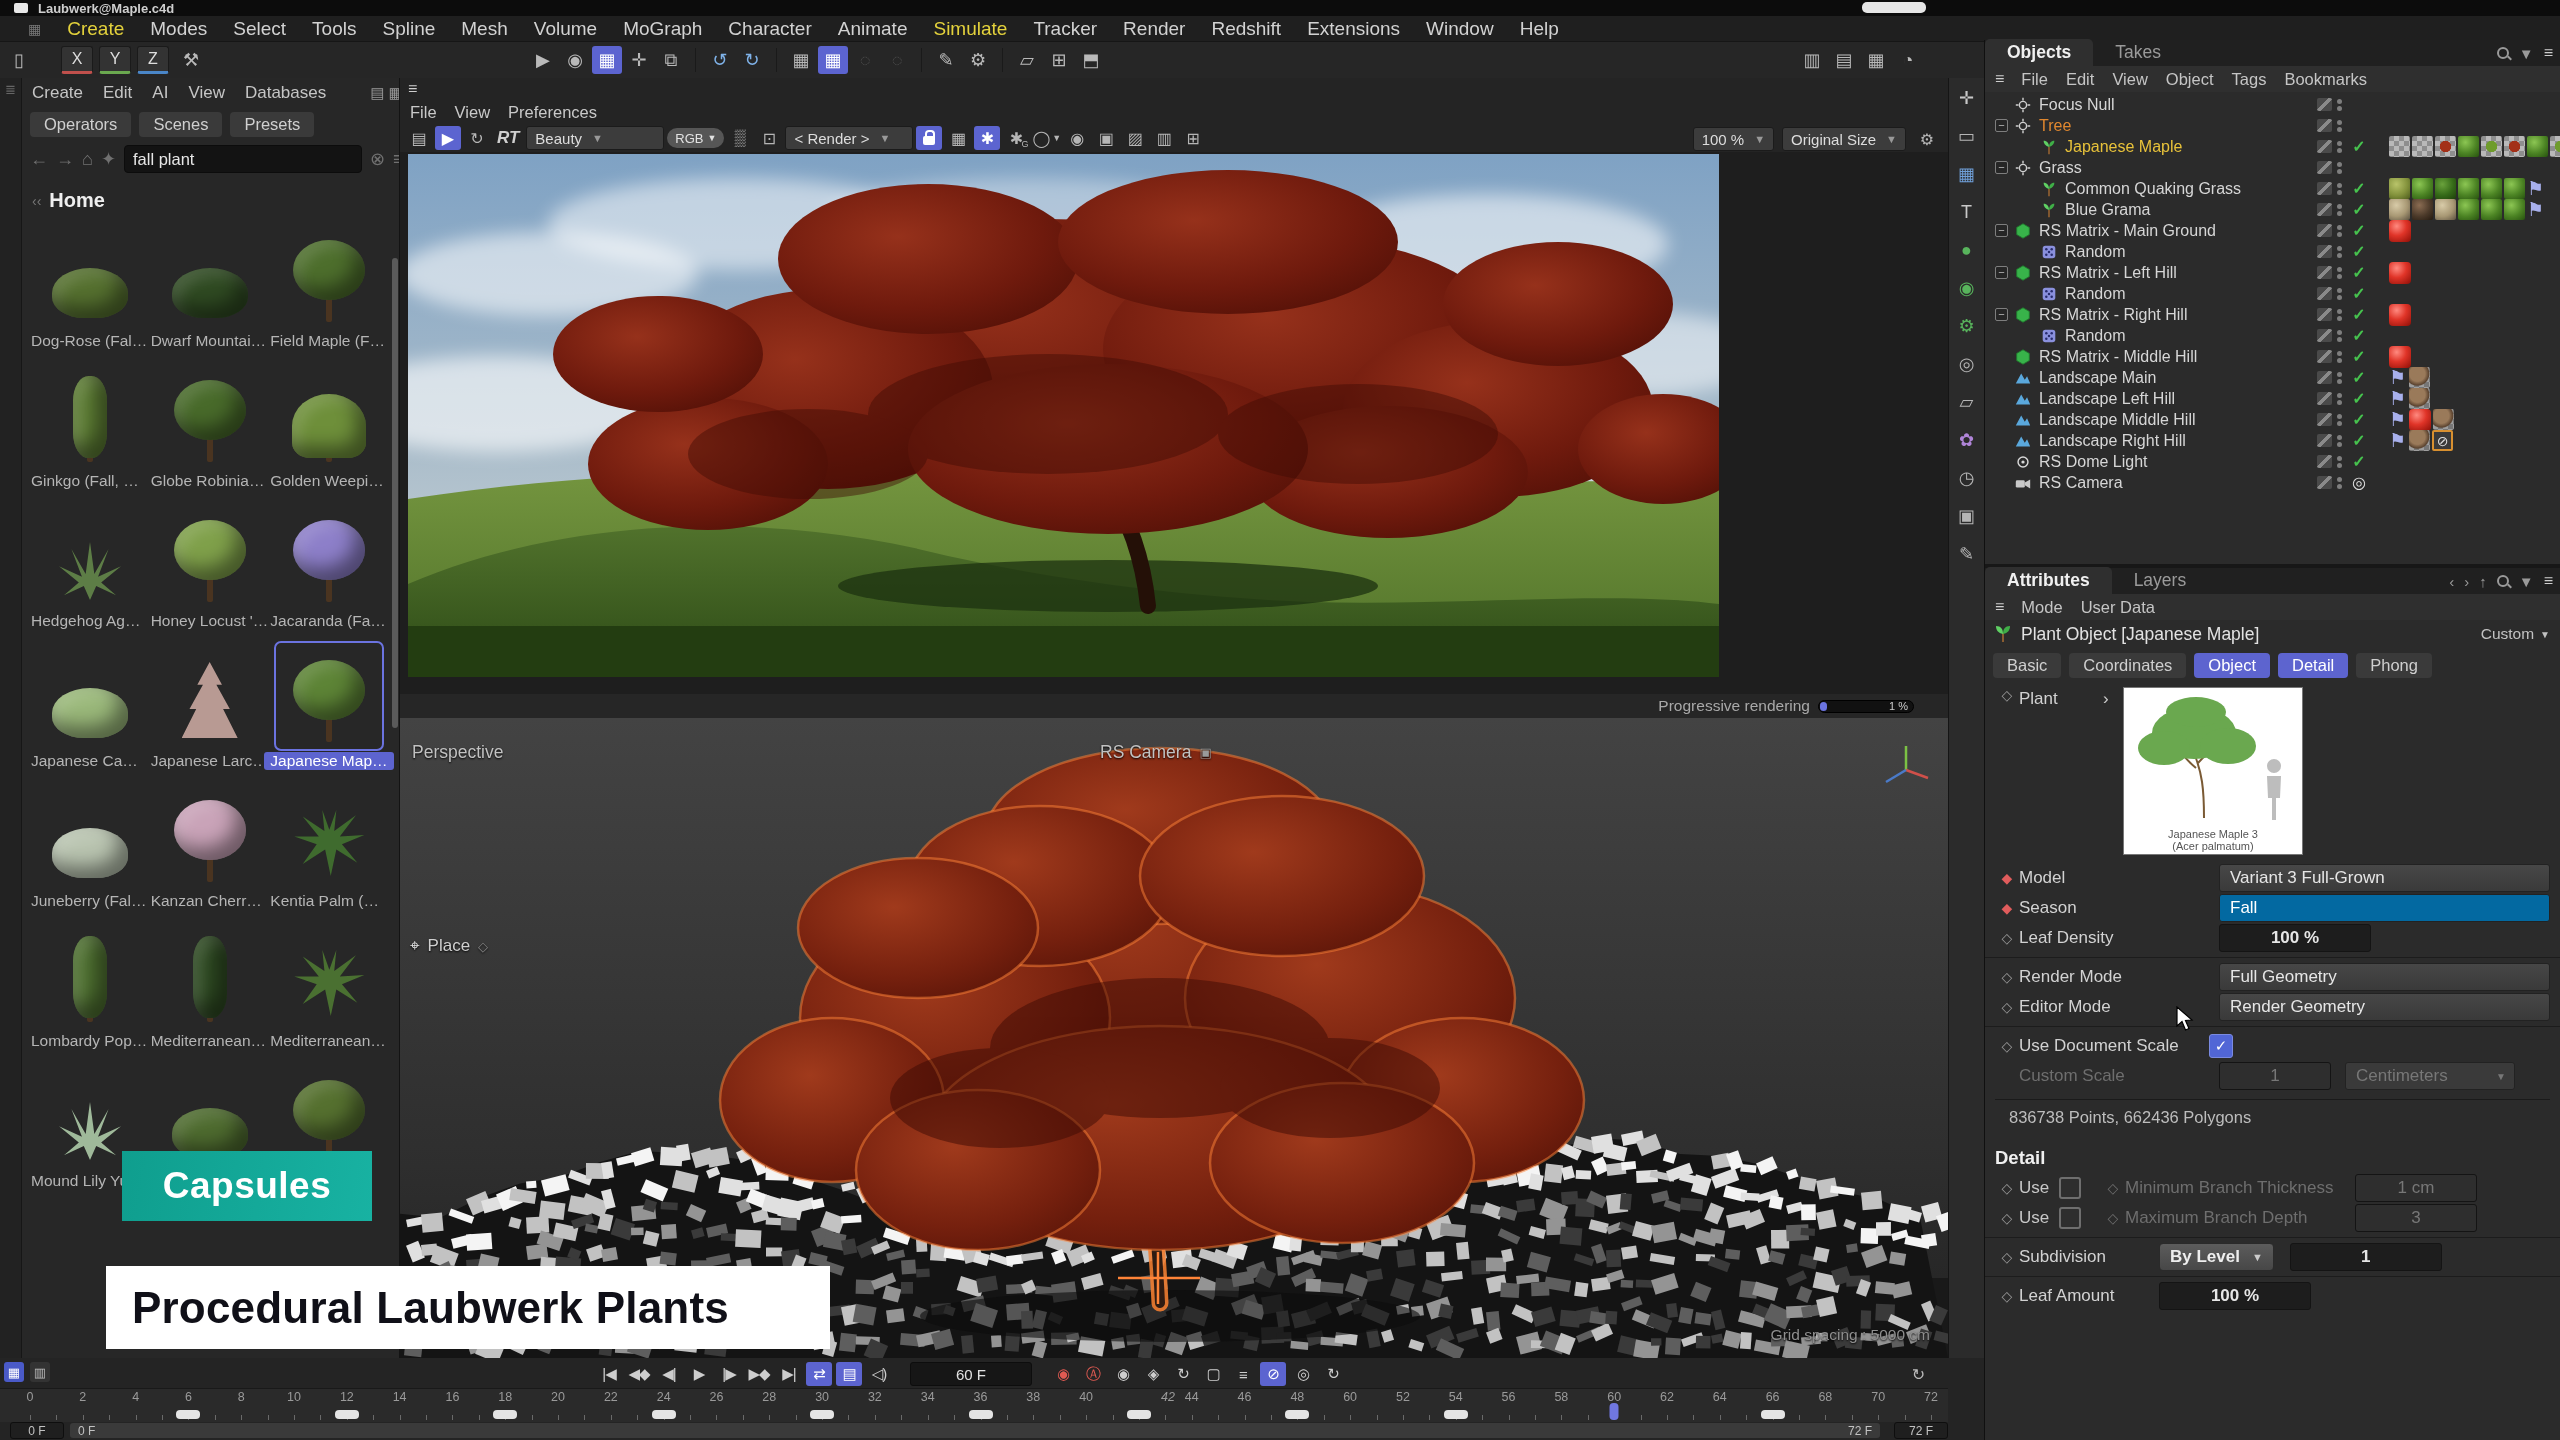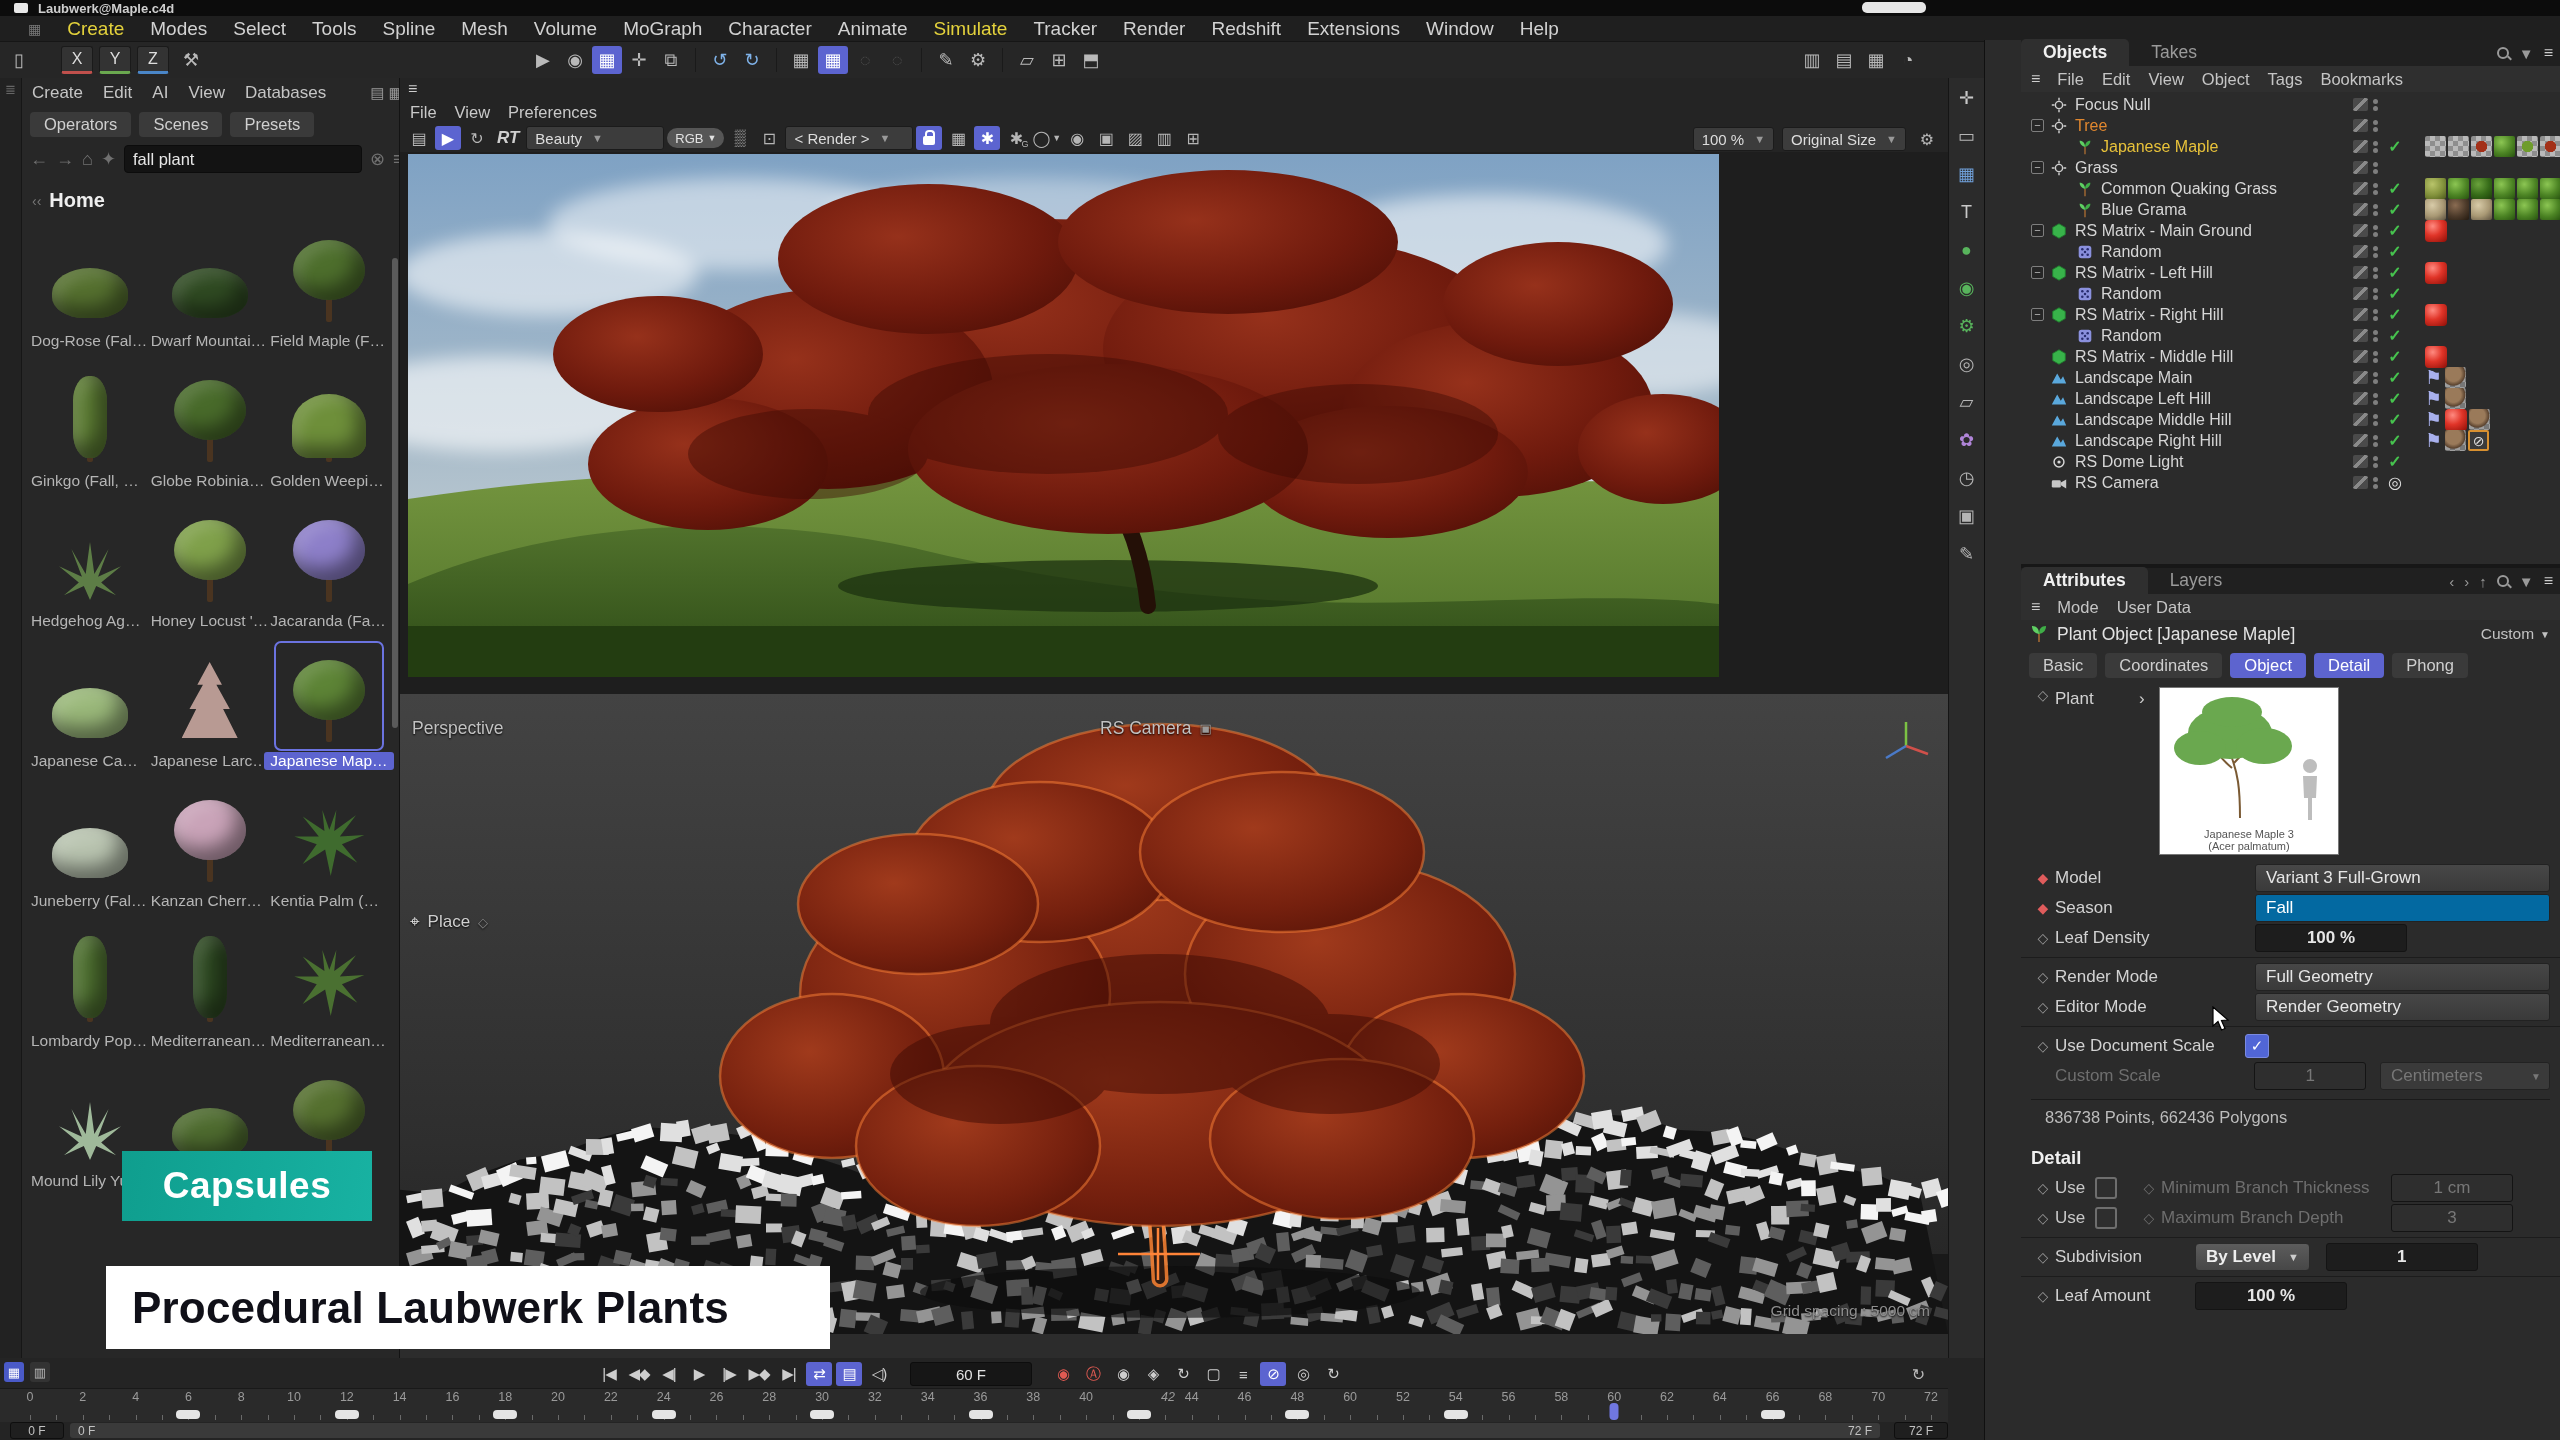--- a/index.html
+++ b/index.html
@@ -74,21 +74,21 @@
   .pbar{width:96px;height:13px;background:#111;border:1px solid #000;border-radius:7px;position:relative;display:flex;align-items:center;justify-content:flex-end;padding-right:5px;box-sizing:border-box;}
   .pbar .fill{position:absolute;left:1px;top:1px;width:7px;height:9px;background:#6b74e0;border-radius:5px;}
   .pbar .pval{font-size:11px;color:#ccc;}
   .vp-scene{position:relative;width:1548px;height:640px;overflow:hidden;}
   .vp-lab{position:absolute;color:#c2c2c2;font-size:17.5px;text-shadow:0 1px 2px #000;}
   .vp-hud{position:absolute;color:#8f8f8f;font-size:15.5px;right:18px;bottom:14px;text-shadow:0 1px 2px #000;}
   
   #side-toolbar{position:absolute;left:1948px;top:78px;width:36px;height:1280px;background:#2b2b2b;border-left:1px solid #151515;display:flex;flex-direction:column;align-items:center;padding-top:6px;gap:10px;box-sizing:border-box;}
   .sti{width:28px;height:28px;display:flex;align-items:center;justify-content:center;font-size:18px;color:#b5b5b5;border-radius:4px;}
   
-  #right-panel{position:absolute;left:1984px;top:40px;width:576px;height:1400px;background:#2b2b2b;border-left:1px solid #101010;box-sizing:border-box;padding-left:36px;}
+  #right-panel{position:absolute;left:1984px;top:40px;width:576px;height:1400px;background:#2b2b2b;border-left:1px solid #101010;box-sizing:border-box;}
   .tabsrow{height:26px;background:#202020;display:flex;align-items:flex-end;position:relative;}
   .ptab{padding:3px 22px;font-size:17.5px;color:#9a9a9a;}
   .ptab.active{background:#2f2f2f;color:#f0f0f0;font-weight:bold;border-radius:5px 5px 0 0;}
   .tab-icons{position:absolute;right:8px;top:4px;display:flex;gap:10px;color:#9a9a9a;font-size:15px;align-items:center;}
   .css-search{width:8px;height:8px;border:2px solid #9a9a9a;border-radius:50%;position:relative;display:inline-block;}
   .css-search::after{content:"";position:absolute;left:8px;top:8px;width:5px;height:2px;background:#9a9a9a;transform:rotate(45deg);}
   .menurow{height:26px;display:flex;align-items:center;gap:18px;padding-left:10px;font-size:16.5px;color:#c5c5c5;background:#2f2f2f;position:relative;}
   .burger{color:#cfcfcf;font-size:16px;letter-spacing:-1px;}
   #om-tree{padding-top:2px;height:470px;overflow:hidden;background:#2b2b2b;}
   .om-row{height:21px;display:flex;align-items:center;font-size:16px;color:#d6d6d6;position:relative;padding-left:10px;}
@@ -537,20 +537,27 @@
         <g fill="#3f0b04" opacity="0.45">
           <ellipse cx="640" cy="260" rx="180" ry="60"></ellipse>
           <ellipse cx="950" cy="280" rx="140" ry="50"></ellipse>
           <ellipse cx="400" cy="300" rx="120" ry="45"></ellipse>
         </g>
       </svg>
     </div>
   </div>
 
   <div id="viewport">
+    <div class="vp-progress">
+      <span>Progressive rendering</span>
+      <div class="pbar">
+        <div class="fill"></div>
+        <span class="pval">1 %</span>
+      </div>
+    </div>
     <div class="vp-scene">
       <svg id="vp-svg" width="1548" height="640" viewBox="0 0 1548 640">
         <defs>
           <linearGradient id="vpbg" x1="0" y1="0" x2="0" y2="1">
             <stop offset="0" stop-color="#434343"></stop>
               <stop offset="0.7" stop-color="#2e2e2e"></stop>
               <st1op></st1op>
               <stop offset="1" stop-color="#222222"></stop>
           </linearGradient>
           <radialGradient id="vCanopy" cx="0.4" cy="0.35" r="0.85">

